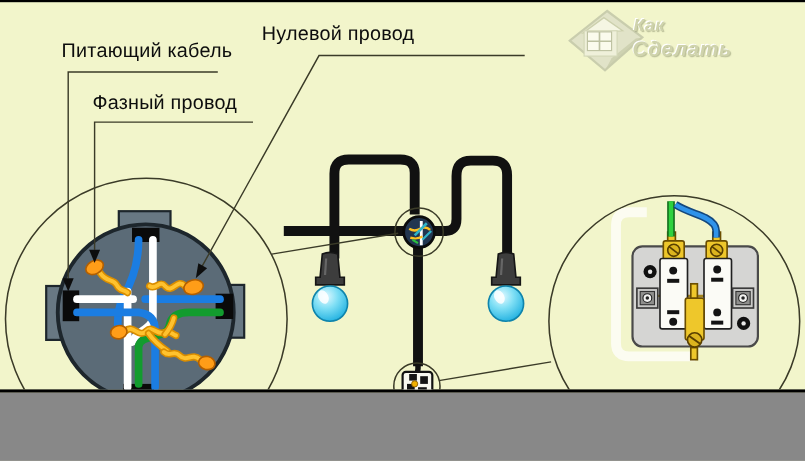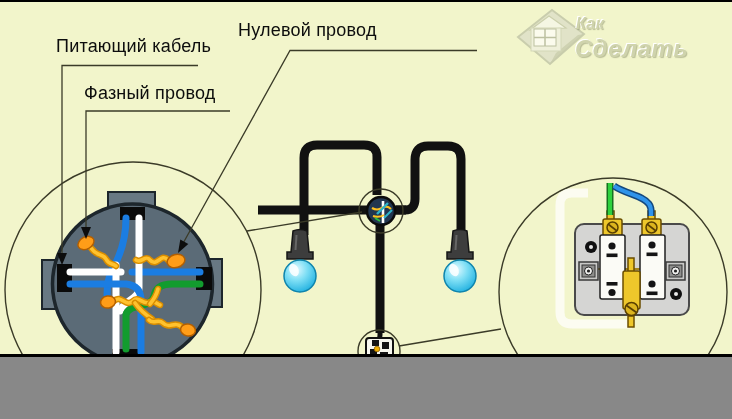--- a/index.html
+++ b/index.html
@@ -23,21 +23,21 @@
   }
   .wm{
     position:absolute;white-space:nowrap;
     font-style:italic;font-weight:bold;
     color:var(--c-watermark,#cfd3ac);
     text-shadow:-1px -1px 0 #ffffff,1px 1px 1px rgba(140,145,110,.55);
     letter-spacing:.5px;
   }
   .wm1{left:576px;top:13px;font-size:16px;}
   .wm2{left:621px;top:24px;font-size:14px;}
-  .wm3{left:575px;top:33px;font-size:24px;}
+  .wm3{left:575px;top:33px;font-size:19px;}
   
   .circ{stroke:var(--c-line,#3b3b28);stroke-width:1.4;fill:none;}
   .ln{stroke:var(--c-line,#3b3b28);stroke-width:1.3;fill:none;}
   .arrow{fill:var(--c-ink,#0d0d0d);stroke:none;}
   .cable{stroke:var(--c-cable,#111);stroke-width:9;fill:none;stroke-linejoin:round;}
   .box-body{fill:var(--c-boxBody,#5b6b77);stroke:#1d262c;stroke-width:3.5;}
   .box-tab{fill:var(--c-boxTab,#687883);stroke:#1d262c;stroke-width:2;}
   .port{fill:var(--c-port,#0a0a0a);stroke:none;}
   .w{fill:none;stroke-linecap:round;stroke-width:7;}
   .w-white{stroke:var(--c-wireWhite,#fff);}

